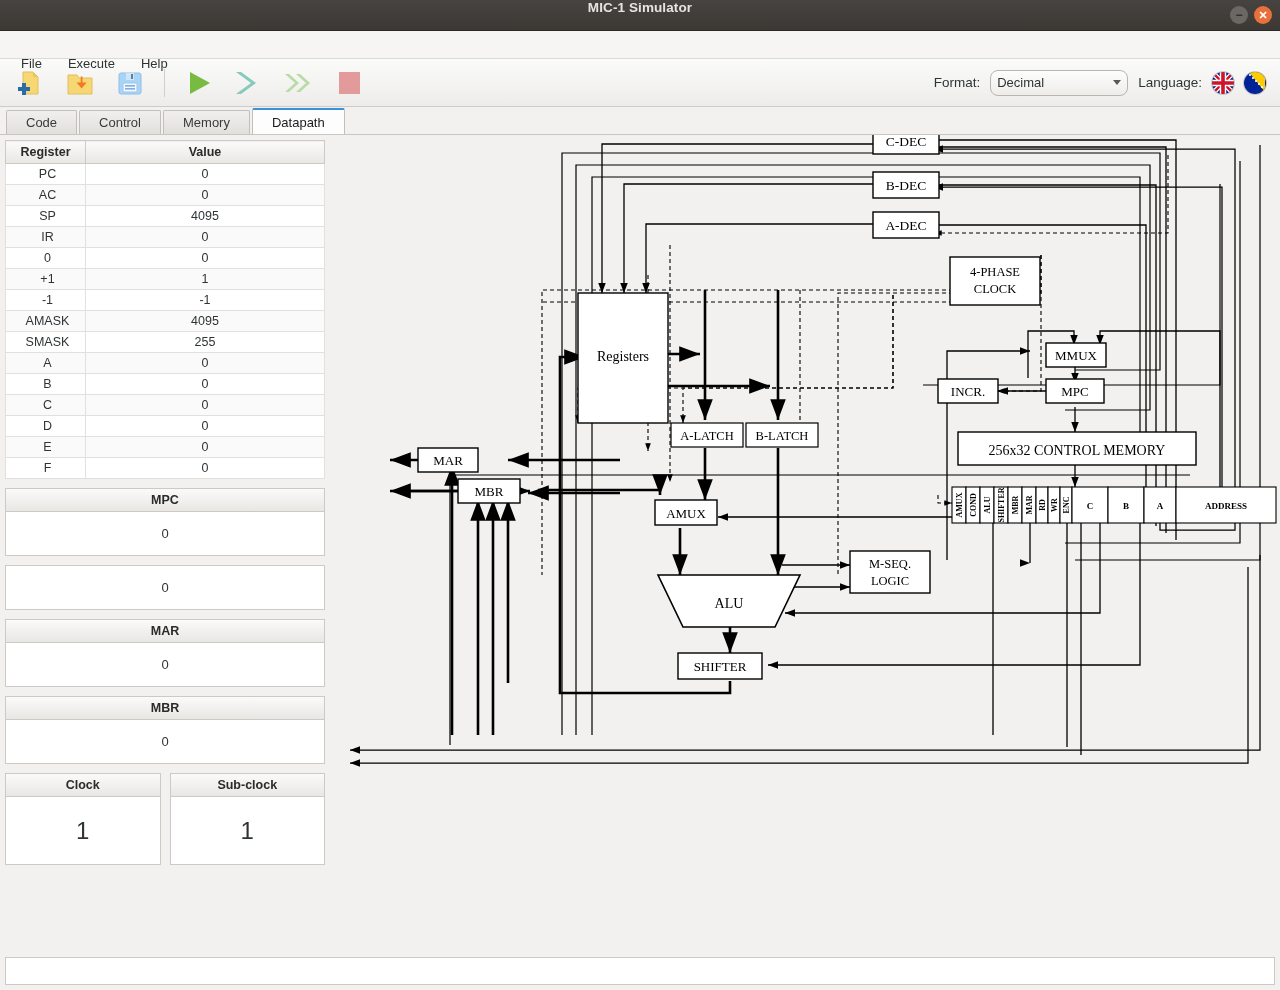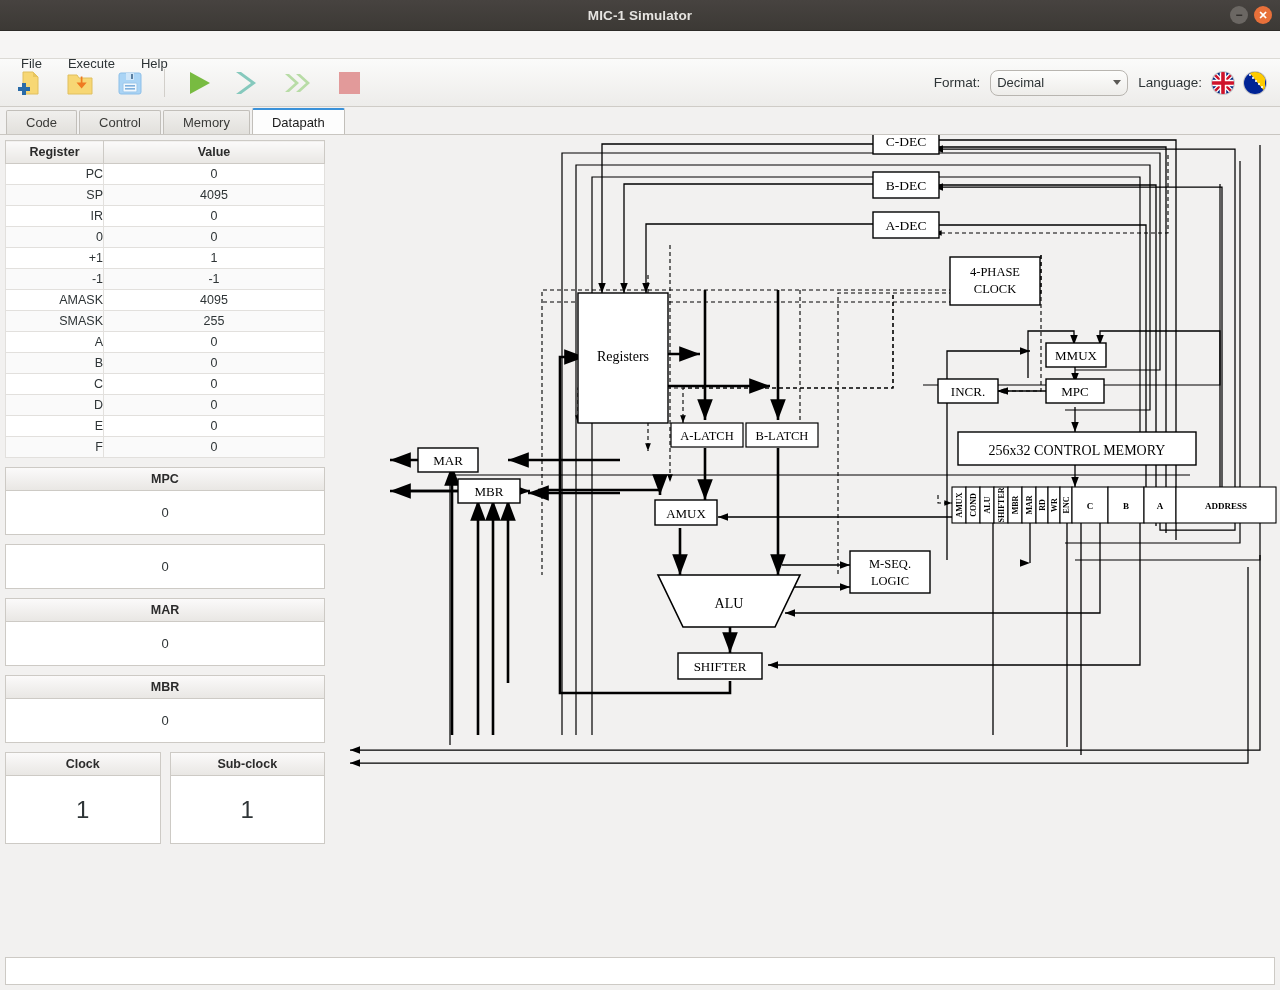--- a/index.html
+++ b/index.html
@@ -7,21 +7,21 @@
     width:1280px;height:990px;overflow:hidden;
     font-family:"Liberation Sans", sans-serif;
     font-size:13px;color:#2e3436;
     background:#f2f1f0;
   }
   
   #titlebar{
     height:30px;width:1280px;
     background:linear-gradient(to bottom,#474340,#3c3935);
     border-bottom:1px solid #2c2a27;
-    display:flex;align-items:center;justify-content:center;
+    display:flex;align-items:flex-start;justify-content:center;
     position:relative;
   }
   #title-text{color:#e6e4e1;font-size:13.5px;font-weight:bold;letter-spacing:.1px;}
   #win-buttons{position:absolute;right:8px;top:0;height:30px;display:flex;align-items:center;gap:6px;}
   .winbtn{width:18px;height:18px;border-radius:50%;display:flex;align-items:center;justify-content:center;
           font-size:12px;line-height:1;font-weight:bold;cursor:default;}
   .winbtn.min{background:#6b6763;color:#2b2926;}
   .winbtn.close{background:#e8703a;color:#fff;}
   .winbtn.close span{font-size:11px;}
   
@@ -63,21 +63,21 @@
   
   #main{display:flex;width:1280px;height:863px;background:#f2f1f0;}
   #left-panel{width:330px;padding:5px 5px 0 5px;box-sizing:border-box;}
   
   table.reg{width:320px;border-collapse:collapse;background:#fff;border:1px solid #cdcac5;}
   table.reg th{
     background:linear-gradient(to bottom,#fbfafa,#e9e7e4);
     border:1px solid #cdcac5;font-size:12.5px;font-weight:bold;color:#2b2b2b;padding:4px 0;
   }
   table.reg td{border:1px solid #e2e0dd;font-size:12.5px;padding:3px 0;color:#2e3436;}
-  table.reg td.name{padding-left:22px;width:75px;text-align:right;}
+  table.reg td.name{padding-left:4px;width:75px;text-align:center;}
   table.reg td.val{text-align:center;}
   table.reg tr:nth-child(even) td{background:#fafafa;}
   
   .vpanel{width:320px;margin-top:9px;border:1px solid #cdcac5;background:#fff;box-sizing:border-box;}
   .vpanel .vhead{
     background:linear-gradient(to bottom,#fbfafa,#e9e7e4);
     border-bottom:1px solid #cdcac5;text-align:center;font-weight:bold;font-size:12.5px;
     padding:4px 0;color:#2b2b2b;
   }
   .vpanel .vbody{height:43px;display:flex;align-items:center;justify-content:center;font-size:13px;}
@@ -218,20 +218,24 @@
     <table class="reg">
       <thead>
         <tr>
           <th>Register</th>
           <th>Value</th>
         </tr>
       </thead>
       <tbody id="reg-body">
           <tr>
             <td class="name">PC</td>
+            <td class="val">0</td>
+          </tr>
+          <tr>
+            <td class="name">AC</td>
             <td class="val">0</td>
           </tr>
           <tr>
             <td class="name">SP</td>
             <td class="val">4095</td>
           </tr>
           <tr>
             <td class="name">IR</td>
             <td class="val">0</td>
           </tr>

